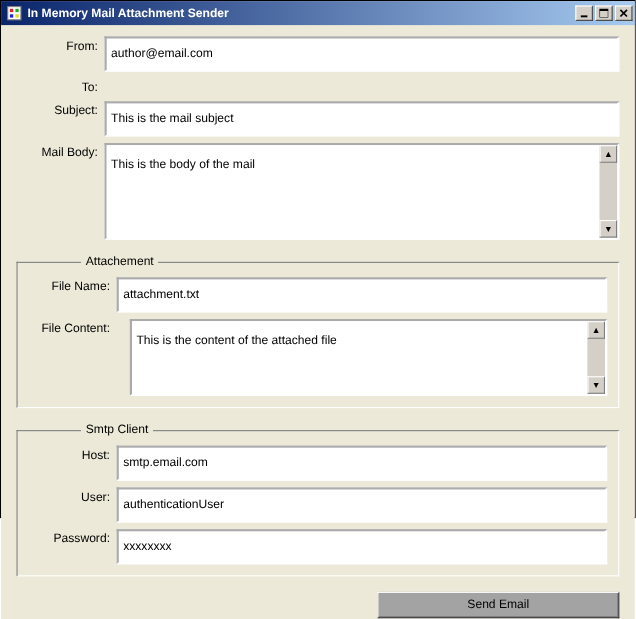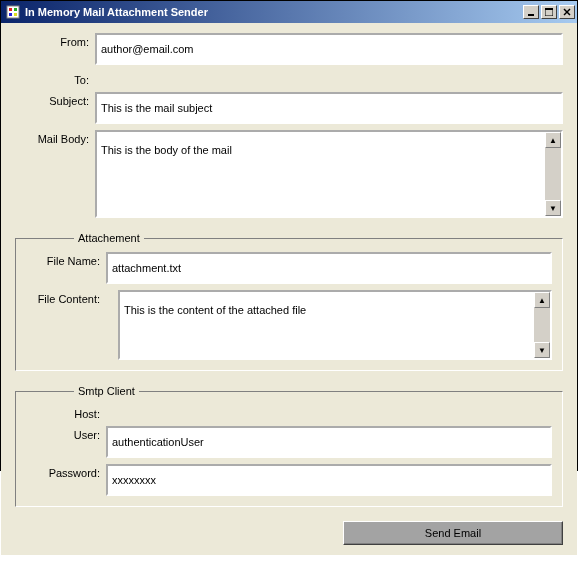--- a/index.html
+++ b/index.html
@@ -244,20 +244,21 @@
           </div>
         </div>
       </div>
     </fieldset>
 
     <fieldset>
       <legend>Smtp Client</legend>
 
       <div class="form-row">
         <div class="form-label">Host:</div>
+        <input class="text-input" type="text" value="smtp.email.com" style="">
       </div>
 
       <div class="form-row">
         <div class="form-label">User:</div>
         <input class="text-input" type="text" value="authenticationUser" style="">
       </div>
 
       <div class="form-row" style="margin-bottom:0;">
         <div class="form-label">Password:</div>
         <input class="text-input" type="text" value="xxxxxxxx" style="">

